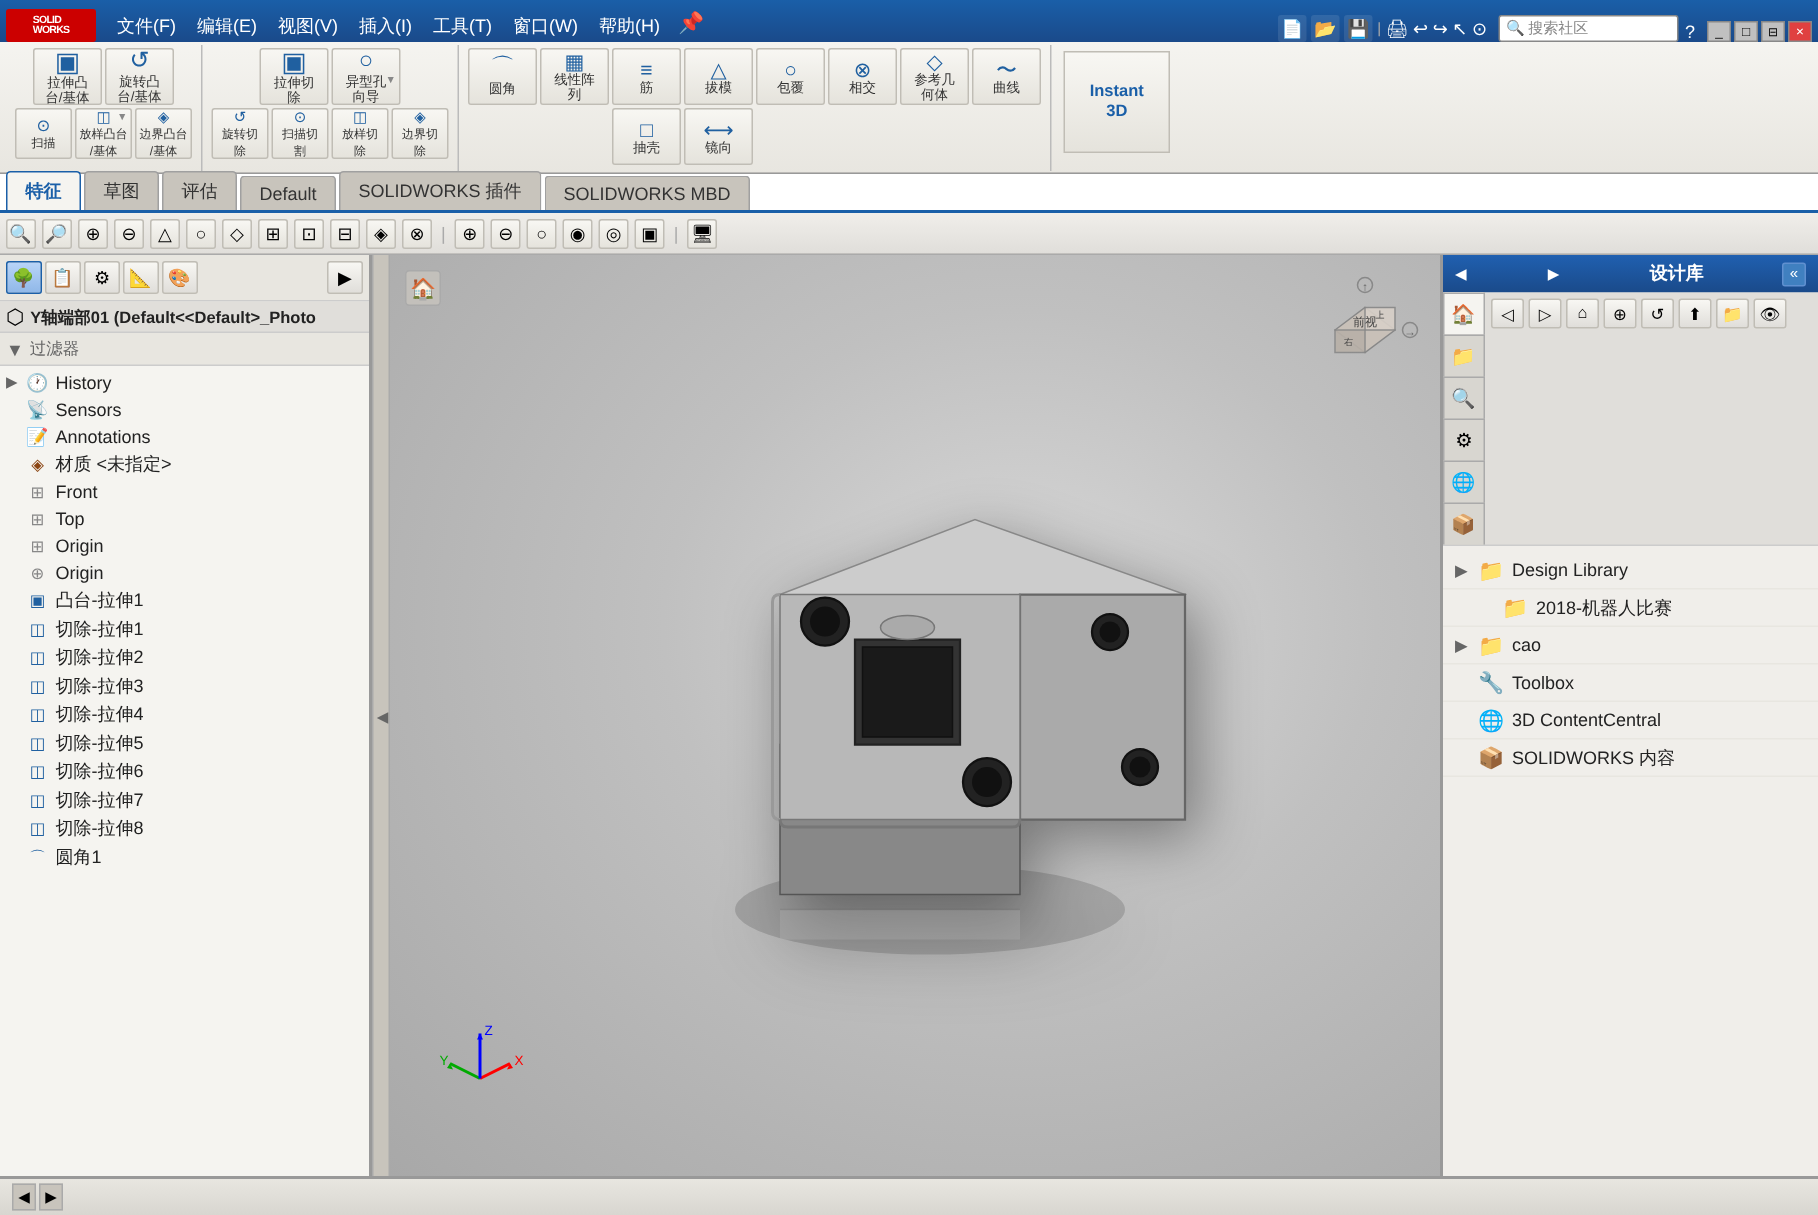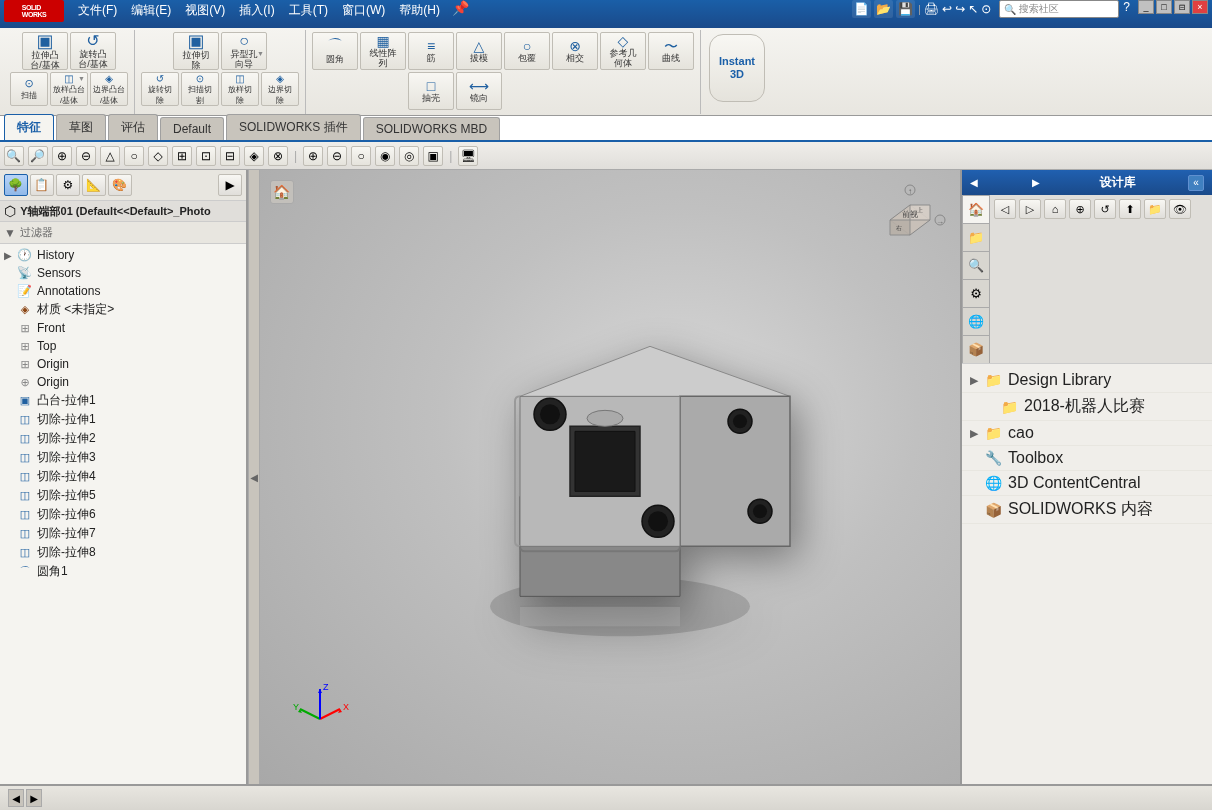--- a/index.html
+++ b/index.html
@@ -1,35 +1,35 @@
 <!DOCTYPE html>
 <html><head>
   <meta charset="utf-8">
   <style>
     * { box-sizing: border-box; margin: 0; padding: 0; }
     body { font-family: 'Microsoft YaHei', Arial, sans-serif; font-size: 12px; background: #d4d0c8; overflow: hidden; width: 1212px; height: 810px; }
     
     
-    #titlebar { background: linear-gradient(to bottom, #1a5fa8, #1a4a8a); color: white; height: 28px; display: flex; align-items: flex-start; padding: 0 4px; user-select: none; }
+    #titlebar { background: linear-gradient(to bottom, #1a5fa8, #1a4a8a); color: white; height: 28px; display: flex; align-items: flex-end; padding: 0 4px; user-select: none; }
     #titlebar .logo { width: 60px; height: 22px; background: #cc0000; border-radius: 2px; display: flex; align-items: center; justify-content: center; color: white; font-size: 9px; font-weight: bold; margin-right: 8px; }
     #titlebar .menu-items { display: flex; gap: 2px; flex: 1; }
     #titlebar .menu-item { padding: 2px 6px; color: white; font-size: 12px; cursor: pointer; }
     #titlebar .window-btns { display: flex; gap: 2px; }
     #titlebar .win-btn { width: 16px; height: 14px; border: 1px solid #888; background: #c0c0c0; display: flex; align-items: center; justify-content: center; font-size: 9px; cursor: pointer; color: #000; }
 
     
     #toolbar { background: linear-gradient(to bottom, #f5f4f0, #e8e6e0); border-bottom: 1px solid #999; height: 88px; display: flex; align-items: flex-start; padding: 2px 4px; overflow: hidden; }
     .toolbar-section { display: flex; flex-direction: column; align-items: center; border-right: 1px solid #ccc; padding: 2px 6px; height: 84px; }
     .toolbar-row { display: flex; gap: 2px; }
     .tb-btn { display: flex; flex-direction: column; align-items: center; justify-content: center; width: 46px; height: 38px; background: linear-gradient(to bottom, #f8f7f3, #e5e3dc); border: 1px solid #c0bdb5; border-radius: 2px; cursor: pointer; padding: 2px; }
     .tb-btn .icon { font-size: 14px; line-height: 1; }
     .tb-btn .label { font-size: 9px; color: #333; text-align: center; line-height: 1.1; margin-top: 1px; }
     .tb-btn-sm { display: flex; flex-direction: column; align-items: center; justify-content: center; width: 38px; height: 34px; background: linear-gradient(to bottom, #f8f7f3, #e5e3dc); border: 1px solid #c0bdb5; border-radius: 2px; cursor: pointer; }
     .tb-btn-sm .label { font-size: 9px; color: #333; text-align: center; }
-    .instant3d-btn { width: 56px; height: 68px; background: linear-gradient(to bottom, #f8f7f3, #e5e3dc); border: 1px solid #c0bdb5; border-radius: 14px; cursor: pointer; display: flex; flex-direction: column; align-items: center; justify-content: center; margin: 2px; }
+    .instant3d-btn { width: 71px; height: 68px; background: linear-gradient(to bottom, #f8f7f3, #e5e3dc); border: 1px solid #c0bdb5; border-radius: 0; cursor: pointer; display: flex; flex-direction: column; align-items: center; justify-content: center; margin: 2px; }
 
     
     #tabbar { background: #ffffff; height: 26px; display: flex; align-items: flex-end; padding-left: 4px; border-bottom: 2px solid #1a5fa8; }
     .tab { padding: 4px 12px; background: #c8c4bc; border: 1px solid #a0a0a0; border-bottom: none; border-radius: 3px 3px 0 0; cursor: pointer; font-size: 12px; color: #333; margin-right: 2px; }
     .tab.active { background: #f5f4f0; font-weight: bold; color: #1a5fa8; border-color: #1a5fa8; }
 
     
     #toolbar2 { background: linear-gradient(to bottom, #f0eeea, #e0deda); border-bottom: 1px solid #aaa; height: 28px; display: flex; align-items: center; padding: 2px 4px; gap: 4px; }
     .tb2-icon { width: 20px; height: 20px; background: linear-gradient(to bottom, #f8f7f3, #e5e3dc); border: 1px solid #c0bdb5; border-radius: 2px; cursor: pointer; display: flex; align-items: center; justify-content: center; font-size: 12px; }
 
@@ -71,21 +71,21 @@
     #right-header .title { font-size: 13px; font-weight: bold; }
     #right-header .btns { display: flex; gap: 2px; }
     #right-header .h-btn { width: 16px; height: 16px; background: #4080c0; border: 1px solid #6090d0; border-radius: 2px; display: flex; align-items: center; justify-content: center; font-size: 10px; color: white; cursor: pointer; }
     .rt-btn { width: 22px; height: 20px; background: linear-gradient(to bottom, #f8f7f3, #e0deda); border: 1px solid #c0bdb5; border-radius: 2px; display: flex; align-items: center; justify-content: center; font-size: 11px; cursor: pointer; }
     .right-tab { width: 28px; height: 28px; background: #d8d6d0; border: 1px solid #aaa; display: flex; align-items: center; justify-content: center; cursor: pointer; font-size: 13px; border-bottom: none; }
     .right-tab.active { background: #f5f4f0; border-bottom-color: #f5f4f0; }
     #library-tree { flex: 1; overflow-y: auto; padding: 4px 0; }
     .lib-item { display: flex; align-items: center; padding: 3px 8px; cursor: pointer; border-bottom: 1px solid #e8e6e0; }
     .lib-item .expand-btn { width: 14px; font-size: 11px; color: #666; }
     .lib-item .lib-icon { width: 20px; height: 18px; margin-right: 4px; display: flex; align-items: center; justify-content: center; }
-    .lib-item .lib-label { font-size: 16px; color: #222; }
+    .lib-item .lib-label { font-size: 12px; color: #222; }
 
     
     #bottombar { height: 26px; background: linear-gradient(to bottom, #e8e6e0, #d8d6d0); border-top: 2px solid #999; display: flex; align-items: center; padding: 0 4px; }
     .bottom-tab { padding: 2px 10px; background: #c8c4bc; border: 1px solid #aaa; border-bottom: none; border-radius: 2px 2px 0 0; cursor: pointer; font-size: 11px; margin-right: 2px; }
     .bottom-tab.active { background: #f5f4f0; font-weight: bold; }
     .status-bar { margin-left: auto; font-size: 11px; color: #444; }
 
     
     .model-svg { filter: drop-shadow(8px 12px 20px rgba(0,0,0,0.4)); }
 

